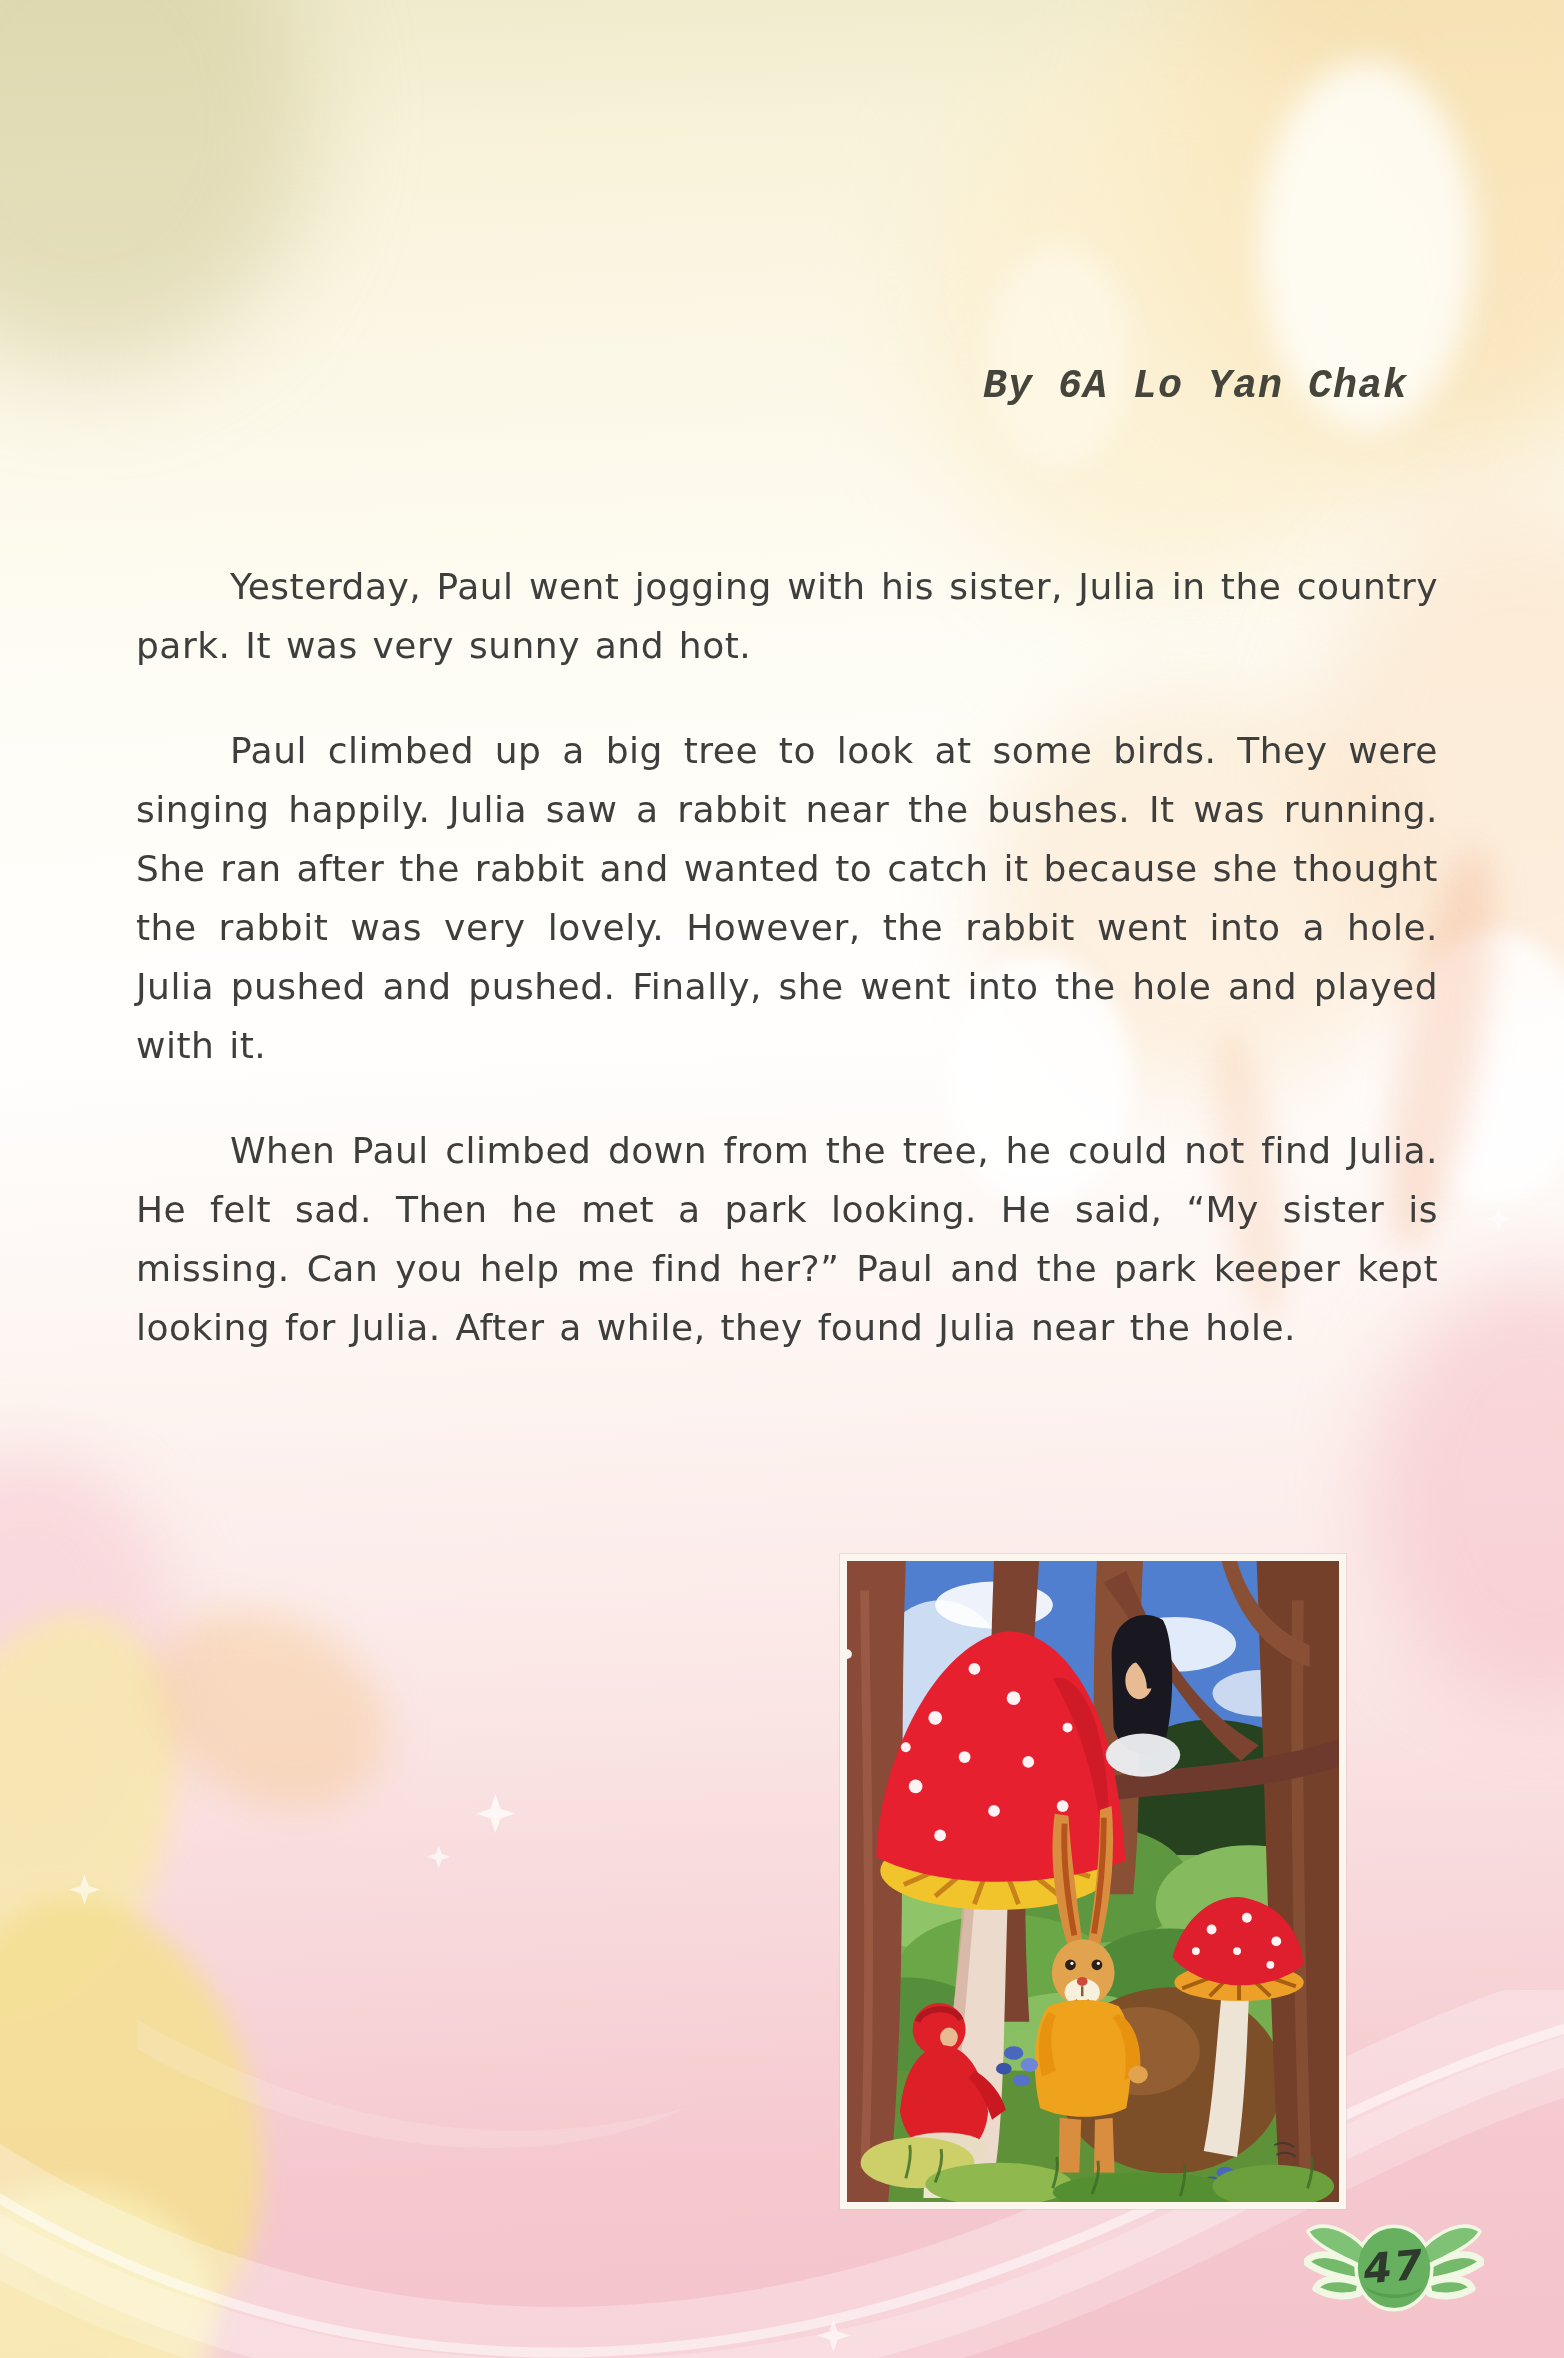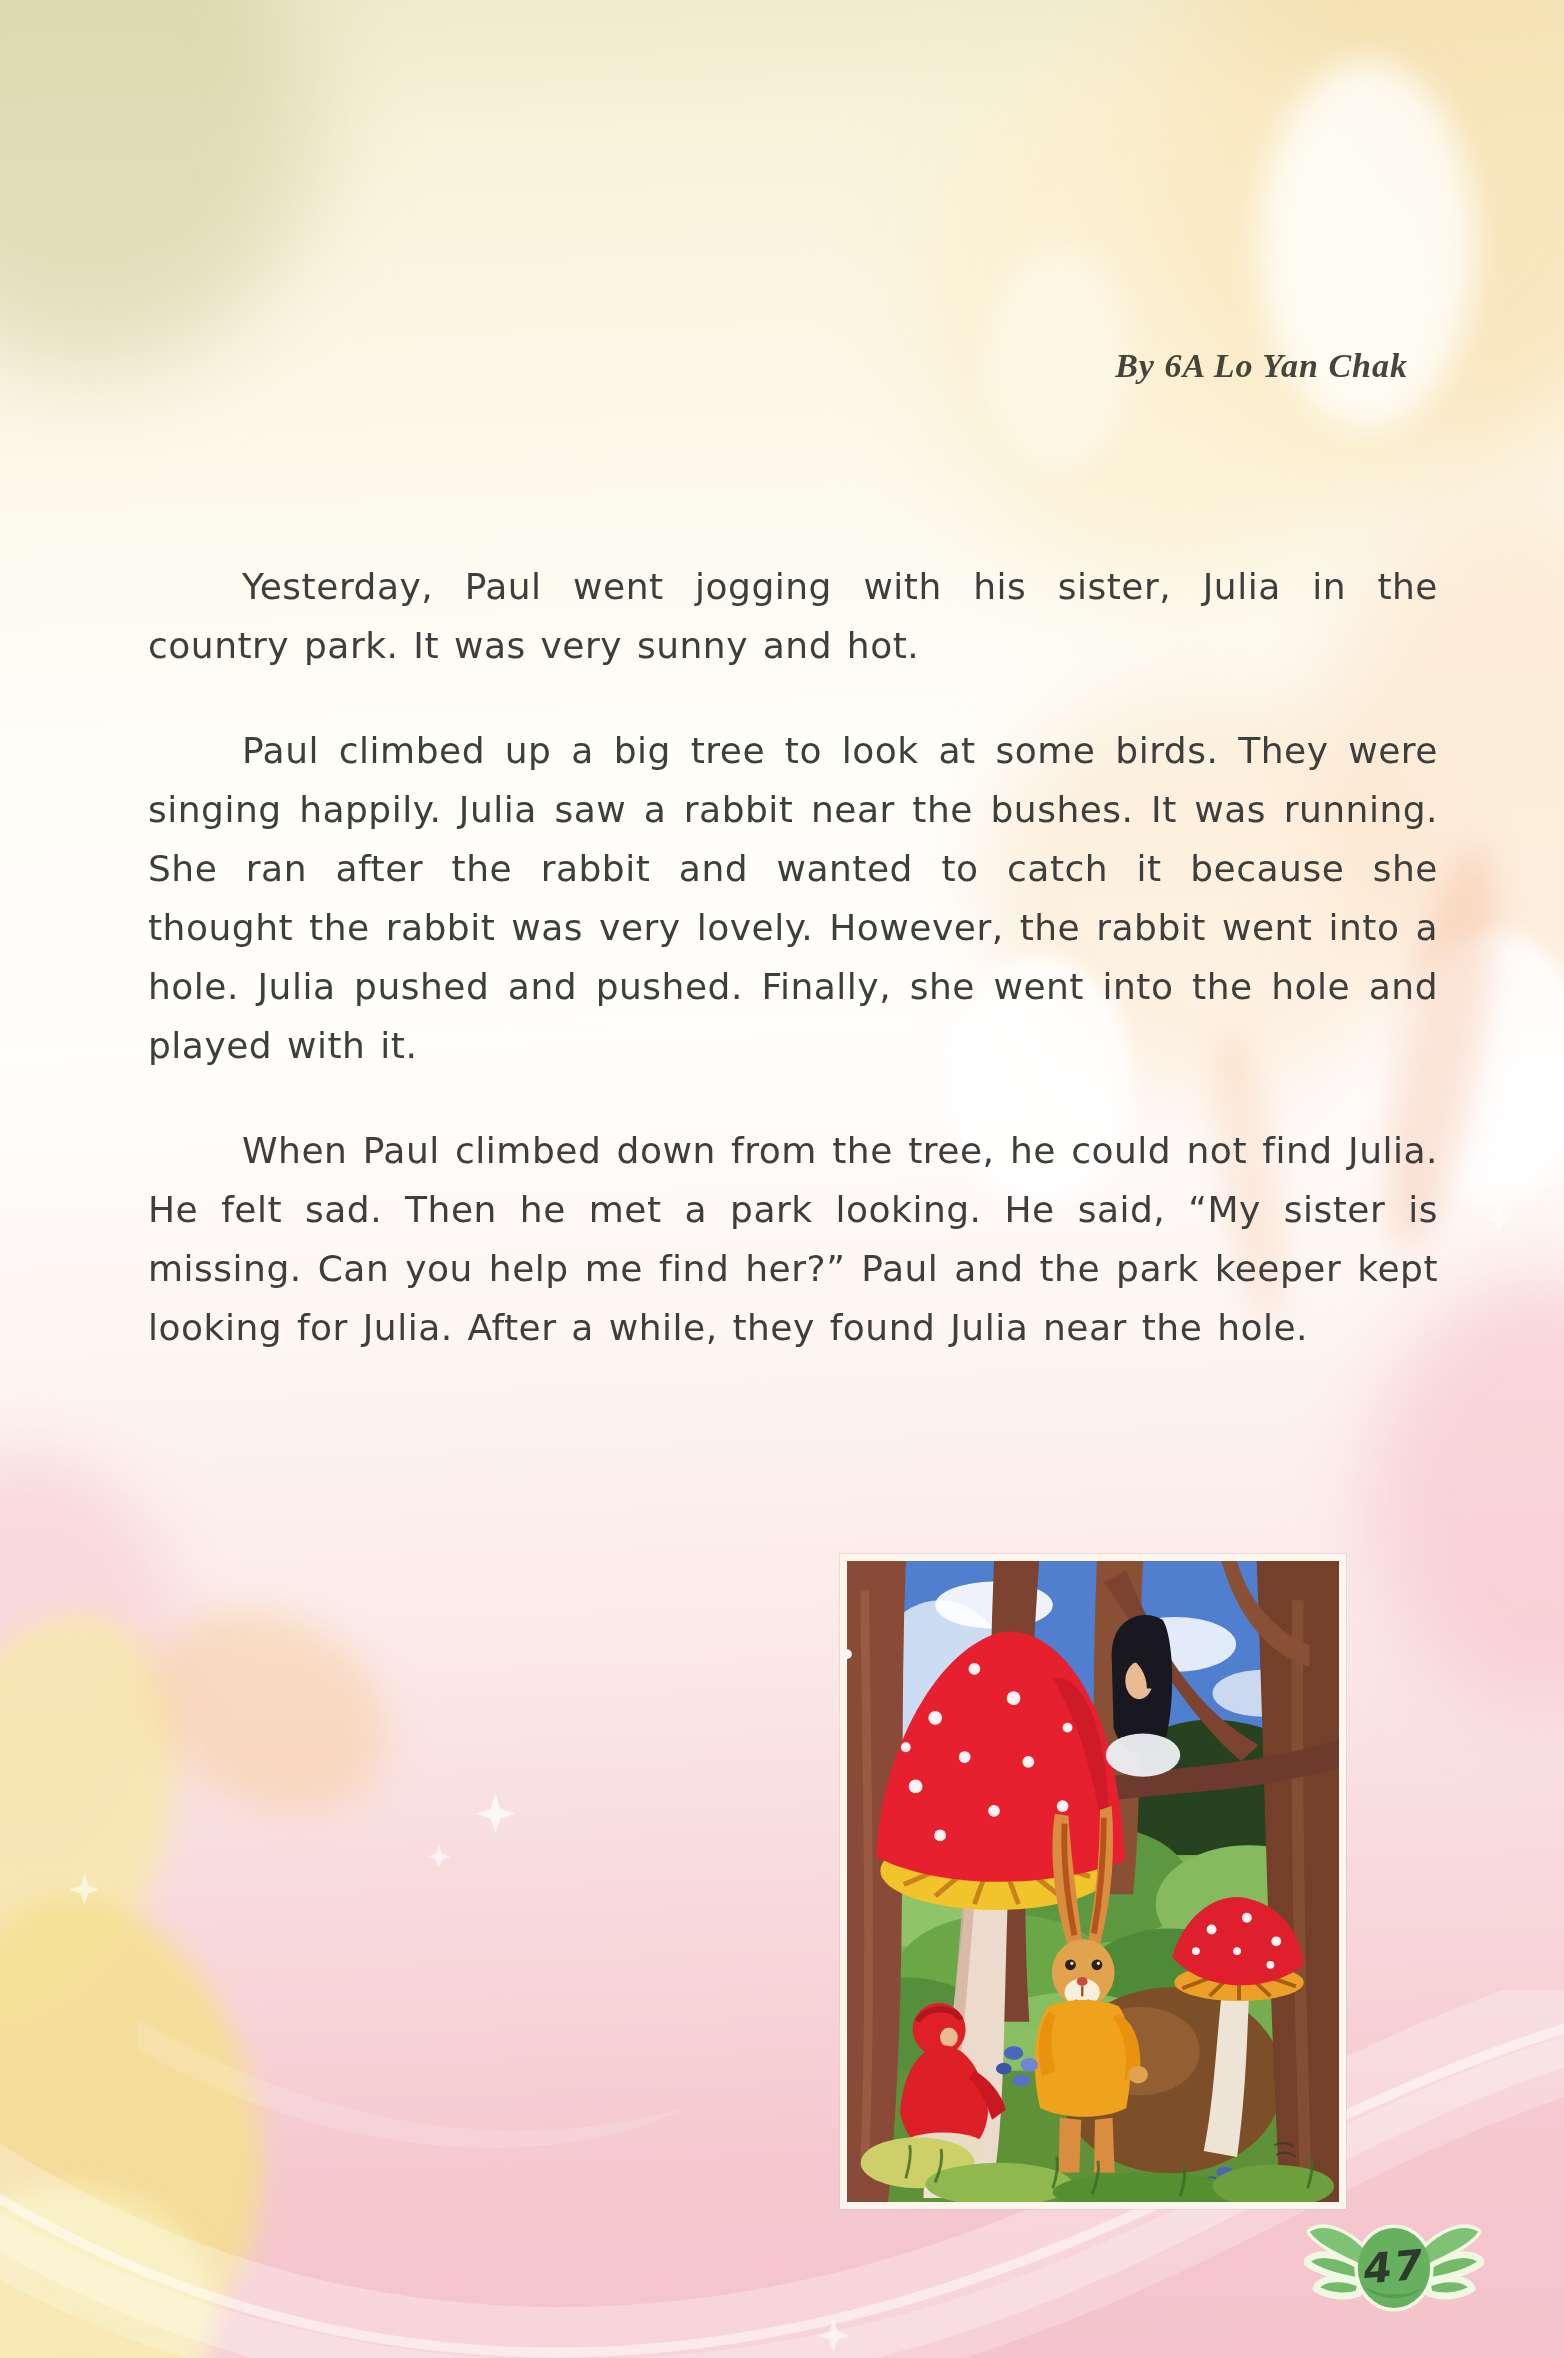--- a/index.html
+++ b/index.html
@@ -26,24 +26,24 @@
   #y2{left:-39px;top:1892px;width:294px;height:451px;background:rgba(245,223,146,.85);filter:blur(11.8px);transform:rotate(-16deg);}
   #y3{left:-78px;top:2186px;width:294px;height:255px;background:rgba(248,236,180,.9);filter:blur(11.8px);}
   #y4{left:147px;top:1617px;width:245px;height:186px;background:rgba(246,198,136,.4);filter:blur(19.6px);transform:rotate(28deg);}
   #pk1{left:-118px;top:1451px;width:294px;height:392px;background:rgba(247,200,210,.55);filter:blur(33px);}
   
   .hdr{position:absolute;left:145px;top:27.4px;font-family:"Liberation Serif",serif;font-style:italic;font-weight:bold;
        font-size:41px;color:#de2570;letter-spacing:1px;}
   .title{position:absolute;left:35px;top:222px;width:1529px;text-align:center;
        font-family:"Liberation Serif",serif;font-weight:bold;font-size:82px;color:#a62d97;
        letter-spacing:1px;text-shadow:2px 2.9px 2px rgba(110,30,95,.35);}
-  .byline{position:absolute;top:347px;right:156px;font-family:Liberation Serif, serif;
-       font-style:italic;font-weight:bold;font-size:34px;color:#45453b;letter-spacing:1px;}
+  .byline{position:absolute;top:364px;right:156px;font-family:Liberation Mono, monospace;
+       font-style:italic;font-weight:bold;font-size:40px;color:#45453b;letter-spacing:1px;}
   .story{position:absolute;left:132px;top:557px;width:1306px;}
-  .story p{margin:0 0 46px 16px;font-size:36px;line-height:59px;color:#3e3e3c;
+  .story p{margin:0 0 46px 4px;font-size:36px;line-height:59px;color:#3e3e3c;
        text-align:justify;text-indent:94px;letter-spacing:0.5px;word-spacing:2.9px;}
   
   .painting{position:absolute;left:840px;top:1554px;width:492px;height:641px;
        background:#fbf7ee;padding:6.9px;box-shadow:0 0 0 1px rgba(220,190,190,.4);}
   .painting svg{display:block;}
   
   .swirls{position:absolute;left:0;top:1990px;pointer-events:none;}
   .spark{position:absolute;pointer-events:none;}
   
   .badge{position:absolute;left:1304px;top:2219px;width:180px;height:98px;}

